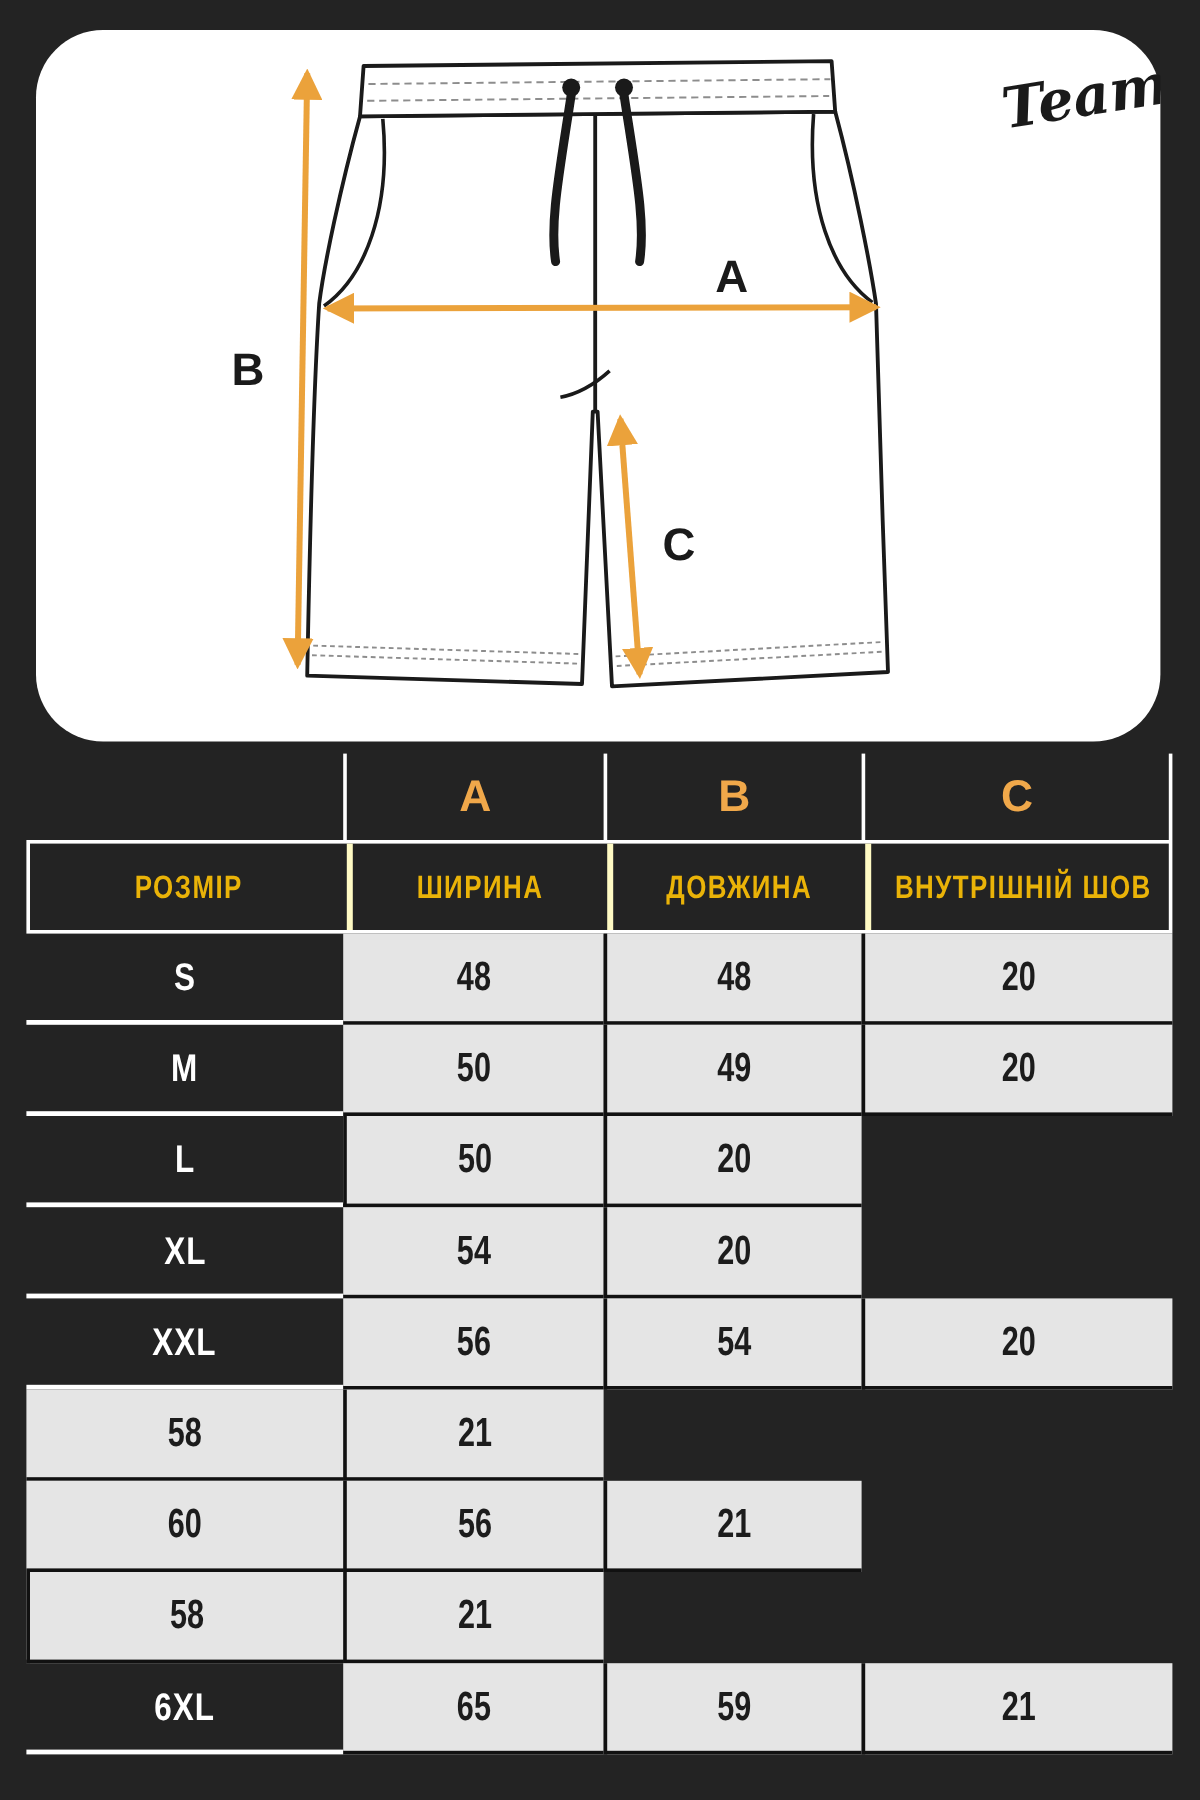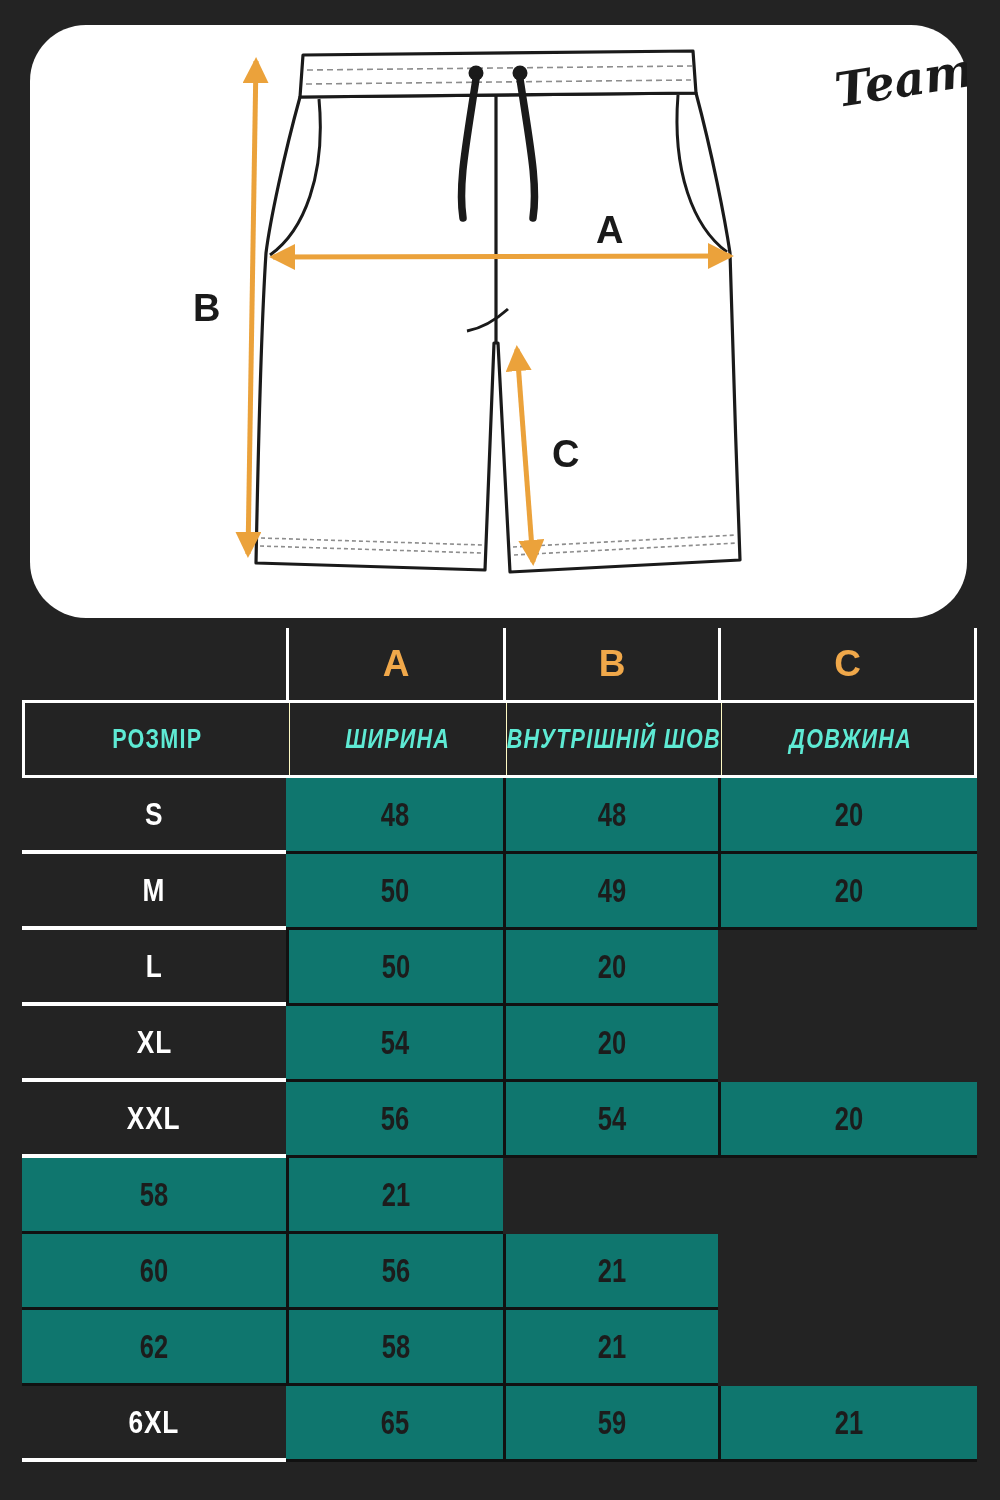--- a/index.html
+++ b/index.html
@@ -34,41 +34,41 @@
     box-sizing:border-box;
     overflow:hidden;
   }
   
   .abc-row{height:72px;}
   .abc-row .cell{color:#F0A84A;font-size:37px;font-weight:bold;}
   .abc-row .cell.l2,.abc-row .cell.l3,.abc-row .cell.l4{border-left:3px solid #ffffff;}
   .abc-row .cell.l4{border-right:3px solid #ffffff;}
   
   .cols-row{height:78px;border:3px solid #ffffff;}
-  .cols-row .cell{color:#5eead4;}
-  .cols-row .cell.l2,.cols-row .cell.l3,.cols-row .cell.l4{border-left:1px solid #fef9c3;font-style:italic;}
+  .cols-row .cell{color:#eab308;}
+  .cols-row .cell.l2,.cols-row .cell.l3,.cols-row .cell.l4{border-left:5px solid #fef9c3;}
   .colhead{
     display:inline-block;
     font-size:27px;font-weight:bold;letter-spacing:1.5px;
     transform:scaleX(.8);
     white-space:nowrap;
   }
   
   .data-row{height:76px;}
   .data-row .size-cell{
     color:#ffffff;
     border-bottom:4px solid #ffffff;
   }
   .size-label{
     display:inline-block;
     font-size:32px;font-weight:bold;letter-spacing:1px;
     transform:scaleX(.82);
   }
   .data-row .val-cell{
-    background:#0f766e;color:#1c1c1c;
+    background:#e5e5e5;color:#1c1c1c;
     border-bottom:3px solid #111111;
   }
   .data-row .val-cell.v2,.data-row .val-cell.v3{border-left:3px solid #111111;}
   .val-num{
     display:inline-block;
     font-size:34px;font-weight:bold;
     transform:scaleX(.75);
   }
   
   .dim-label{font-family:"Liberation Sans",sans-serif;font-weight:bold;font-size:38px;fill:#1a1a1a;}
@@ -136,26 +136,26 @@
     <div class="cell l4">C</div>
   </div>
 
   <div class="row cols-row">
     <div class="cell l1">
         <span class="colhead">РОЗМІР</span>
       </div>
     <div class="cell l2">
         <span class="colhead">ШИРИНА</span>
       </div>
+    <div class="cell l3">
+        <span class="colhead">ДОВЖИНА</span>
+      </div>
     <div class="cell l4">
         <span class="colhead">ВНУТРІШНІЙ ШОВ</span>
       </div>
-    <div class="cell l3">
-        <span class="colhead">ДОВЖИНА</span>
-      </div>
   </div>
 
   <div class="row data-row">
     <div class="cell size-cell">
         <span class="size-label">S</span>
       </div>
     <div class="cell val-cell v1">
         <span class="val-num">48</span>
       </div>
     <div class="cell val-cell v2">
@@ -235,23 +235,20 @@
       </div>
     <div class="cell val-cell v2">
         <span class="val-num">56</span>
       </div>
     <div class="cell val-cell v3">
         <span class="val-num">21</span>
       </div>
   </div>
 
   <div class="row data-row">
-    <div class="cell val-cell v1">
-        <span class="val-num">62</span>
-      </div>
     <div class="cell val-cell v2">
         <span class="val-num">58</span>
       </div>
     <div class="cell val-cell v3">
         <span class="val-num">21</span>
       </div>
   </div>
 
   <div class="row data-row">
     <div class="cell size-cell">

